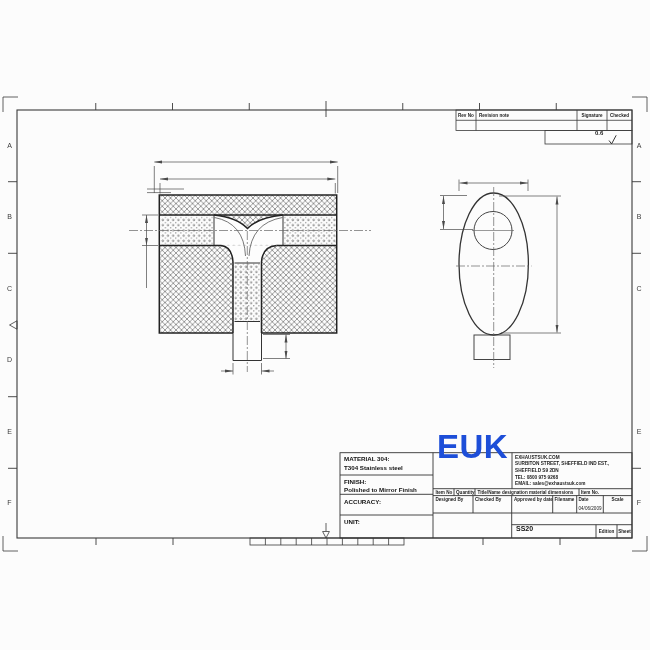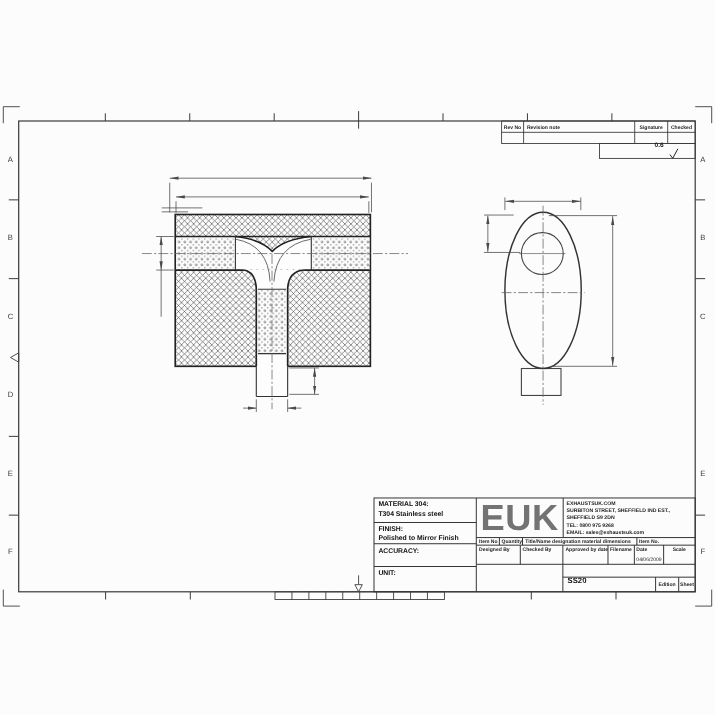--- a/index.html
+++ b/index.html
@@ -4,22 +4,22 @@
 <style>
   html,body{margin:0;padding:0;}
   body{width:650px;height:650px;background:#fcfcfc;position:relative;overflow:hidden;
        font-family:"Liberation Sans", sans-serif;color:#1d1d1d;}
   .abs{position:absolute;}
   .txt{position:absolute;white-space:nowrap;color:#1d1d1d;}
   .gletter{position:absolute;width:10px;text-align:center;font-size:7px;color:#3a3a3a;}
   .tbl-small{font-size:4.6px;font-weight:bold;color:#222;letter-spacing:0;}
   .tbl-label{font-size:6.2px;font-weight:bold;color:#111;}
   #drawing-title{left:61px;top:442px;font-size:13px;font-weight:bold;line-height:15.5px;color:#151515;}
-  #logo-cell{left:433px;top:453px;width:79px;height:35px;display:flex;align-items:center;justify-content:center;
-             font-size:33px;font-weight:900;letter-spacing:0.5px;color:#737373;}
+  #logo-cell{left:433px;top:429px;width:79px;height:35px;display:flex;align-items:center;justify-content:center;
+             font-size:33px;font-weight:900;letter-spacing:0.5px;color:#1d4ed8;}
   #company-block{left:515px;top:454.5px;font-size:4.7px;font-weight:bold;line-height:6.7px;color:#222;}
   .ctr{text-align:center;}
   #finish-box-value{left:595px;top:130px;font-size:6px;font-weight:bold;color:#222;}
   #ss20{left:516px;top:525px;font-size:7px;font-weight:bold;color:#111;}
 </style>
 </head>
 <body>
 
 <svg class="abs" width="650" height="650" viewBox="0 0 650 650" style="left:0;top:0;">
   <defs>

